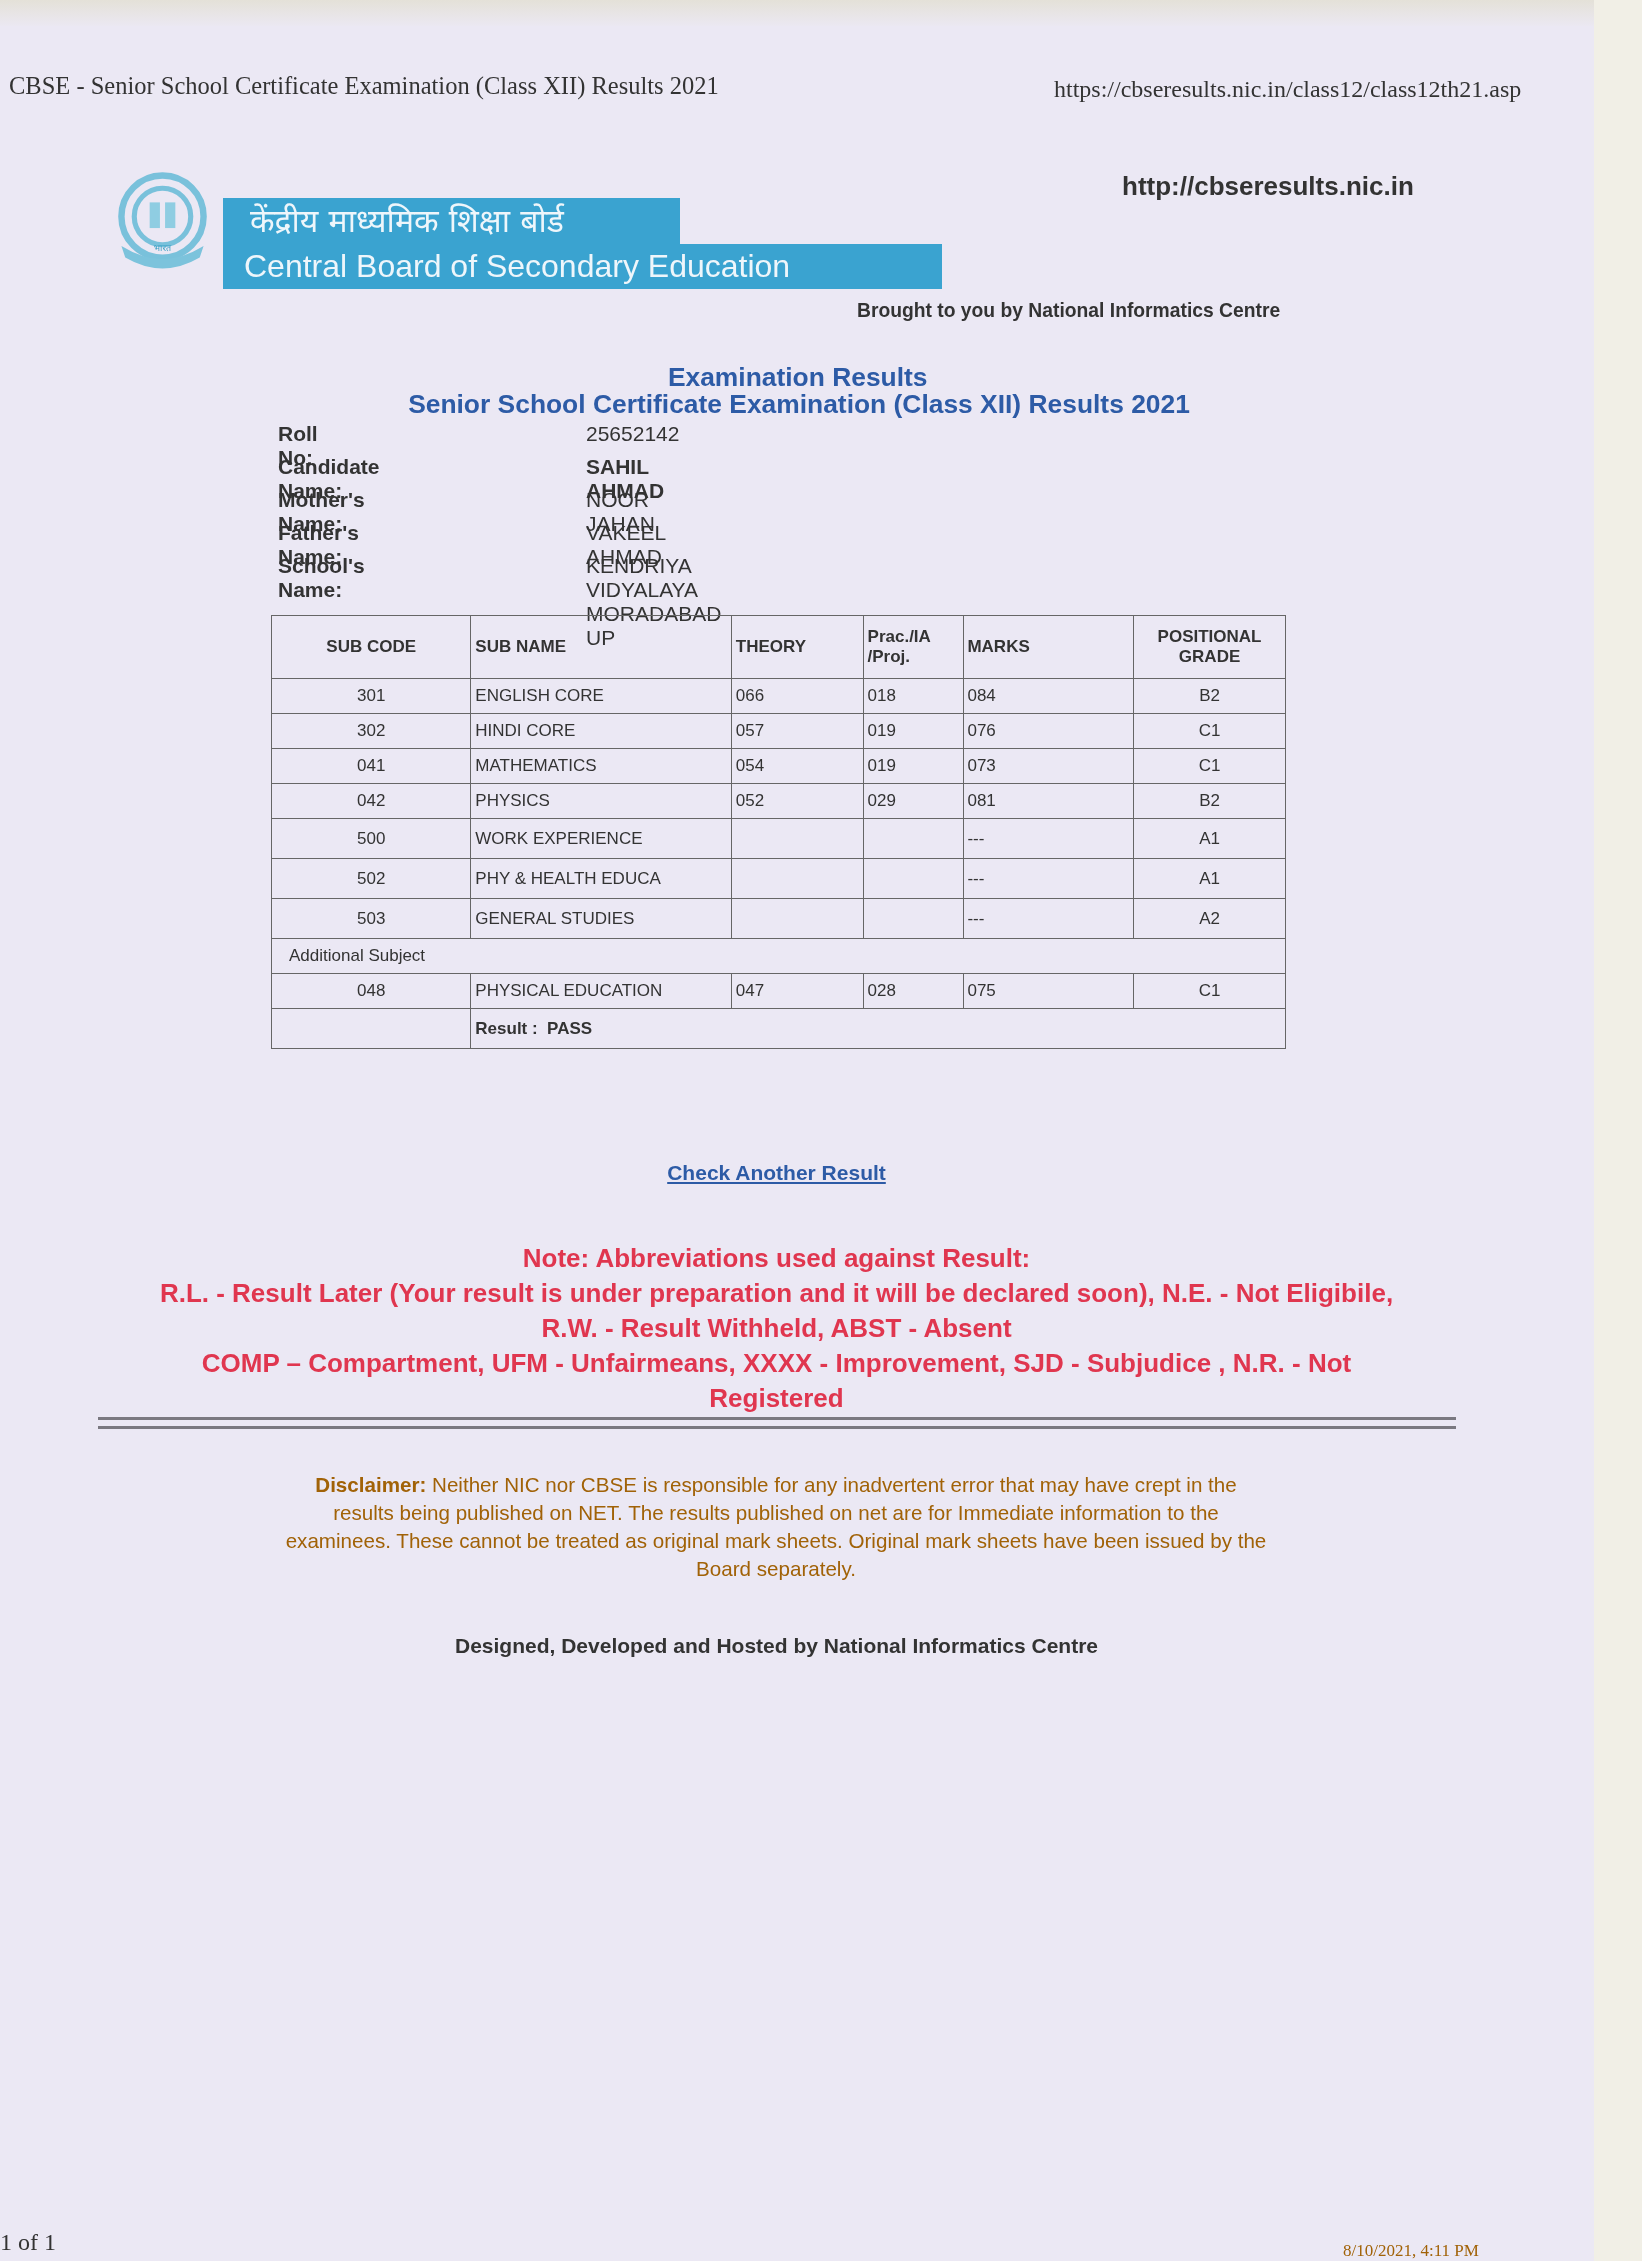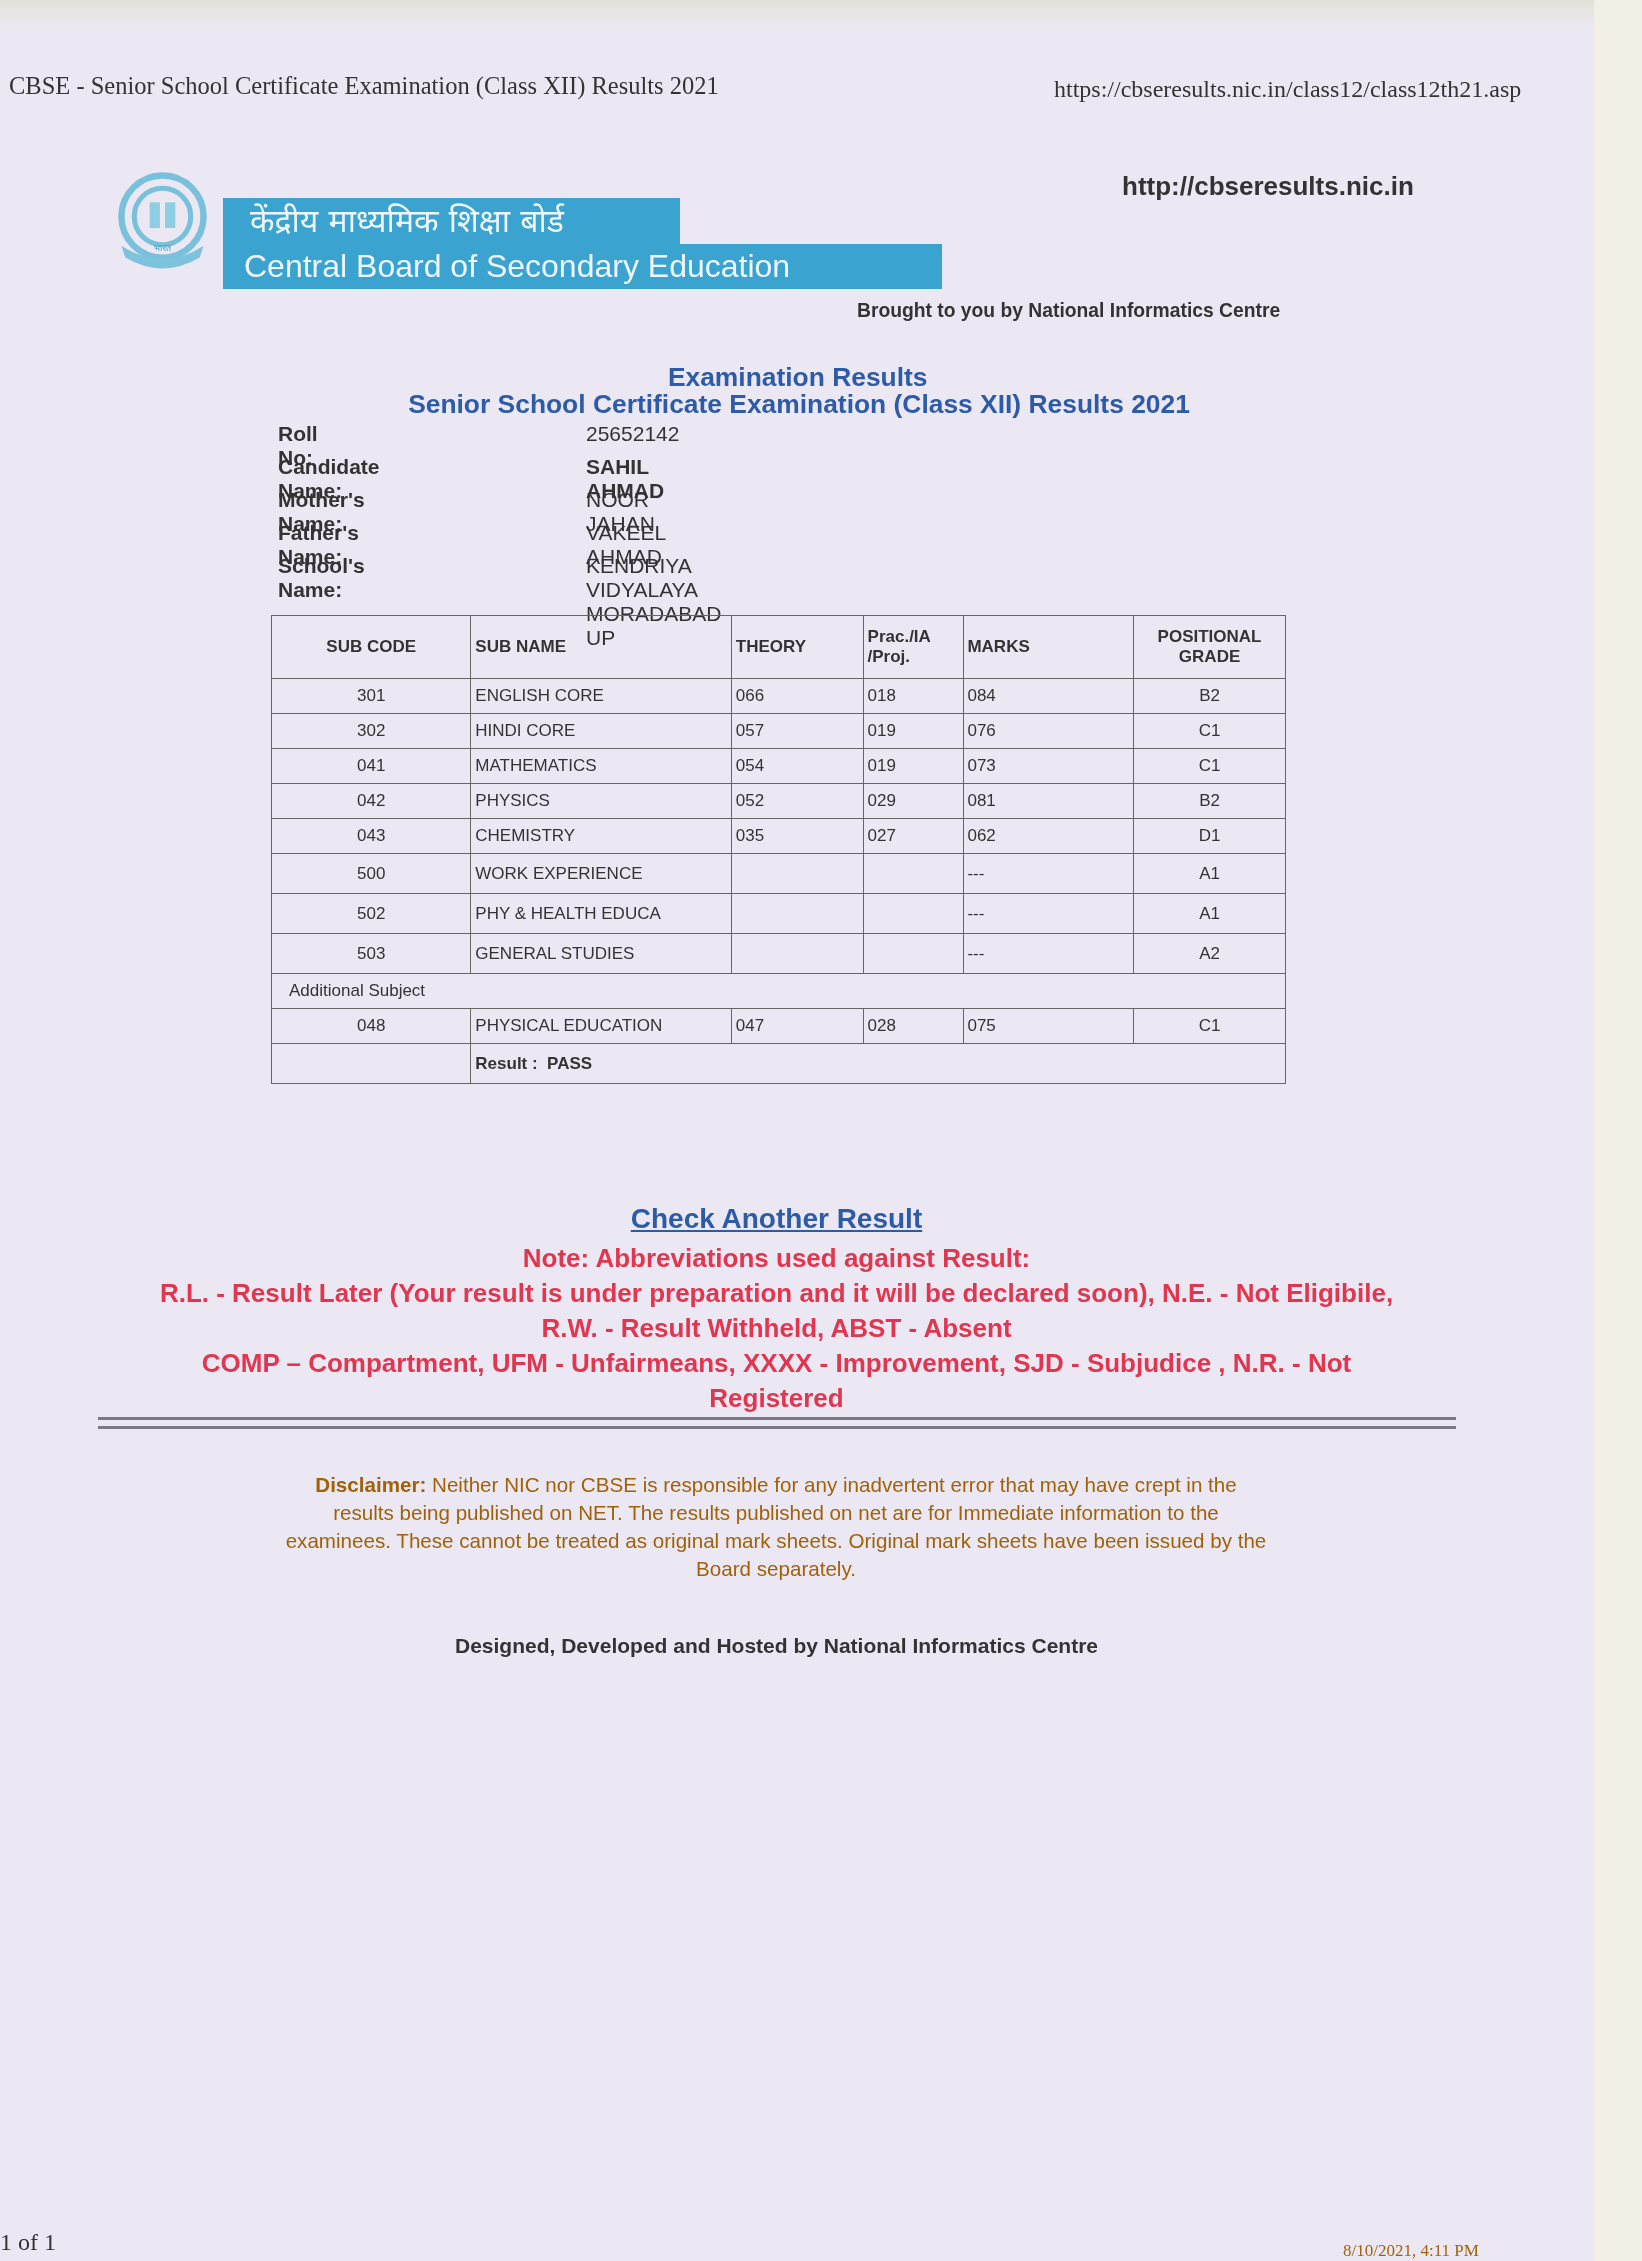--- a/index.html
+++ b/index.html
@@ -66,21 +66,21 @@
     border: 1.9px solid #666; padding: 0 3.9px; height: 34px;
   }
   table.marks th { font-weight: bold; height: 62px; text-align: left; }
   table.marks th.c, table.marks td.c { text-align: center; }
   table.marks tr.tall td { height: 39px; }
   table.marks td.addl { text-align: left; padding-left: 17px; height: 34px; }
   table.marks td.result { font-weight: bold; height: 39px; }
 
   .check-link {
     position: absolute; left: 0; width: 1553px; top: 1161px; text-align: center;
-    font-size: 28px; font-weight: bold; color: #2d5ba6; text-decoration: underline; margin-top: 42px;
+    font-size: 21px; font-weight: bold; color: #2d5ba6; text-decoration: underline;
   }
   .note {
     position: absolute; left: 97px; width: 1359px; top: 1218px; text-align: center;
     color: #e0364f; font-weight: bold; font-size: 26px; line-height: 35px; margin-top: 23px;
   }
   .note .line { display: block; }
 
   .rule { position: absolute; left: 98px; width: 1358px; height: 2.6px; background: #7a7880; }
   .rule.r1 { top: 1417px; }
   .rule.r2 { top: 1426px; }
@@ -196,28 +196,20 @@
       <td class="c">C1</td>
     </tr>
     <tr>
       <td class="c">042</td>
       <td>PHYSICS</td>
       <td>052</td>
       <td>029</td>
       <td>081</td>
       <td class="c">B2</td>
     </tr>
-    <tr>
-      <td class="c">043</td>
-      <td>CHEMISTRY</td>
-      <td>035</td>
-      <td>027</td>
-      <td>062</td>
-      <td class="c">D1</td>
-    </tr>
     <tr class="tall">
       <td class="c">500</td>
       <td>WORK EXPERIENCE</td>
       <td></td>
       <td></td>
       <td>---</td>
       <td class="c">A1</td>
     </tr>
     <tr class="tall">
       <td class="c">502</td>

